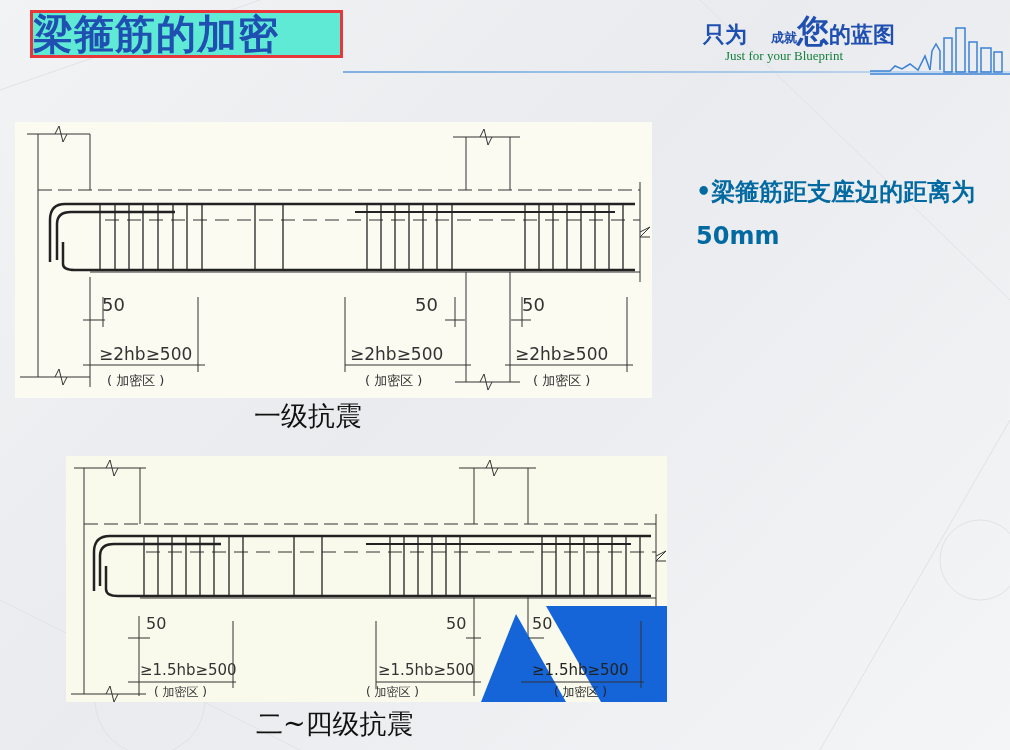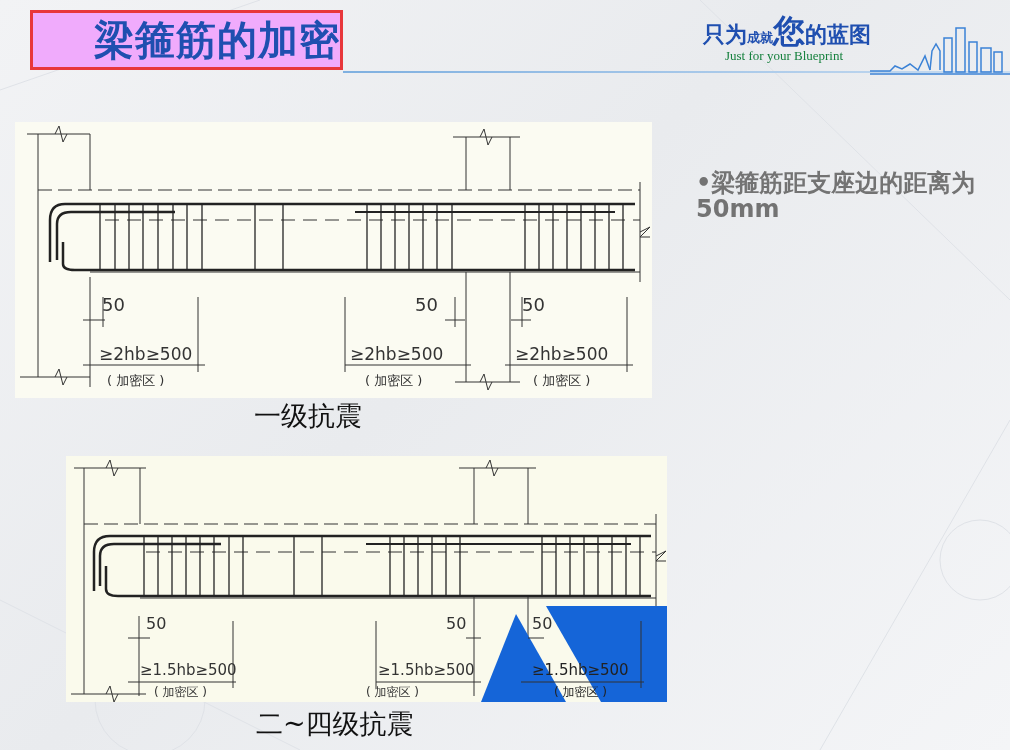--- a/index.html
+++ b/index.html
@@ -1,37 +1,37 @@
 <!DOCTYPE html>
 <html><head>
 <meta charset="utf-8">
 <style>
   html,body{margin:0;padding:0;}
   body{width:1010px;height:750px;position:relative;overflow:hidden;
     background:linear-gradient(135deg,#f2f3f5 0%,#e9ebee 45%,#f4f5f7 100%);
     font-family:"DejaVu Sans",sans-serif;}
   .bg-lines{position:absolute;inset:0;pointer-events:none;}
-  .title-box{position:absolute;left:30px;top:10px;width:313px;height:60px;border:3px solid #e8373b;box-sizing:border-box;background:#f0abfc;display:flex;align-items:center;justify-content:flex-end;}
+  .title-box{position:absolute;left:30px;top:10px;width:313px;height:48px;border:3px solid #e8373b;box-sizing:border-box;background:#5eead4;display:flex;align-items:center;justify-content:flex-start;}
   .title-text{font-family:"DejaVu Sans",sans-serif;font-weight:bold;font-size:40px;color:#1f4fb0;letter-spacing:1px;}
   .title-rule{position:absolute;left:343px;top:71px;width:667px;height:2px;background:linear-gradient(90deg,#7fb0e0,#c9dcf0);}
   .logo{position:absolute;left:695px;top:6px;width:315px;height:70px;}
   .logo-cn{position:absolute;left:8px;top:4px;font-family:"DejaVu Serif",serif;font-weight:bold;color:#1f4fb0;font-size:22px;white-space:nowrap;}
-  .logo-cn .small{font-size:13px;}
+  .logo-cn .small{font-size:13px;padding-left:24px;}
   .logo-cn .big{font-size:32px;}
   .logo-en{position:absolute;left:30px;top:42px;font-family:"Liberation Serif",serif;color:#15803d;font-size:13px;white-space:nowrap;}
   .logo-city{position:absolute;left:175px;top:20px;}
   .fig{position:absolute;background:#fbfbf2;overflow:hidden;}
   .fig1{left:15px;top:122px;width:637px;height:276px;}
   .fig2{left:66px;top:456px;width:601px;height:246px;background:#fafaec;}
   .fig svg{position:absolute;left:0;top:0;}
   .caption{position:absolute;font-family:"DejaVu Serif",serif;font-size:27px;color:#111;}
   .cap1{left:254px;top:398px;}
   .cap2{left:240px;top:706px;margin-left:16px;}
   .bullets{position:absolute;left:696px;top:170px;width:310px;}
-  .bullet{font-family:"DejaVu Sans",sans-serif;font-weight:bold;font-size:24px;line-height:26px;color:#737373;margin-bottom:22px;}
+  .bullet{font-family:"DejaVu Sans",sans-serif;font-weight:bold;font-size:24px;line-height:44px;color:#0369a1;margin-bottom:22px;}
 </style>
 </head>
 <body>
 
 <svg class="bg-lines" width="1010" height="750">
   <g stroke="#dfe2e7" stroke-width="1" fill="none">
     <line x1="0" y1="600" x2="300" y2="750"></line>
     <line x1="700" y1="0" x2="1010" y2="300"></line>
     <line x1="820" y1="750" x2="1010" y2="420"></line>
     <line x1="0" y1="90" x2="260" y2="0"></line>

